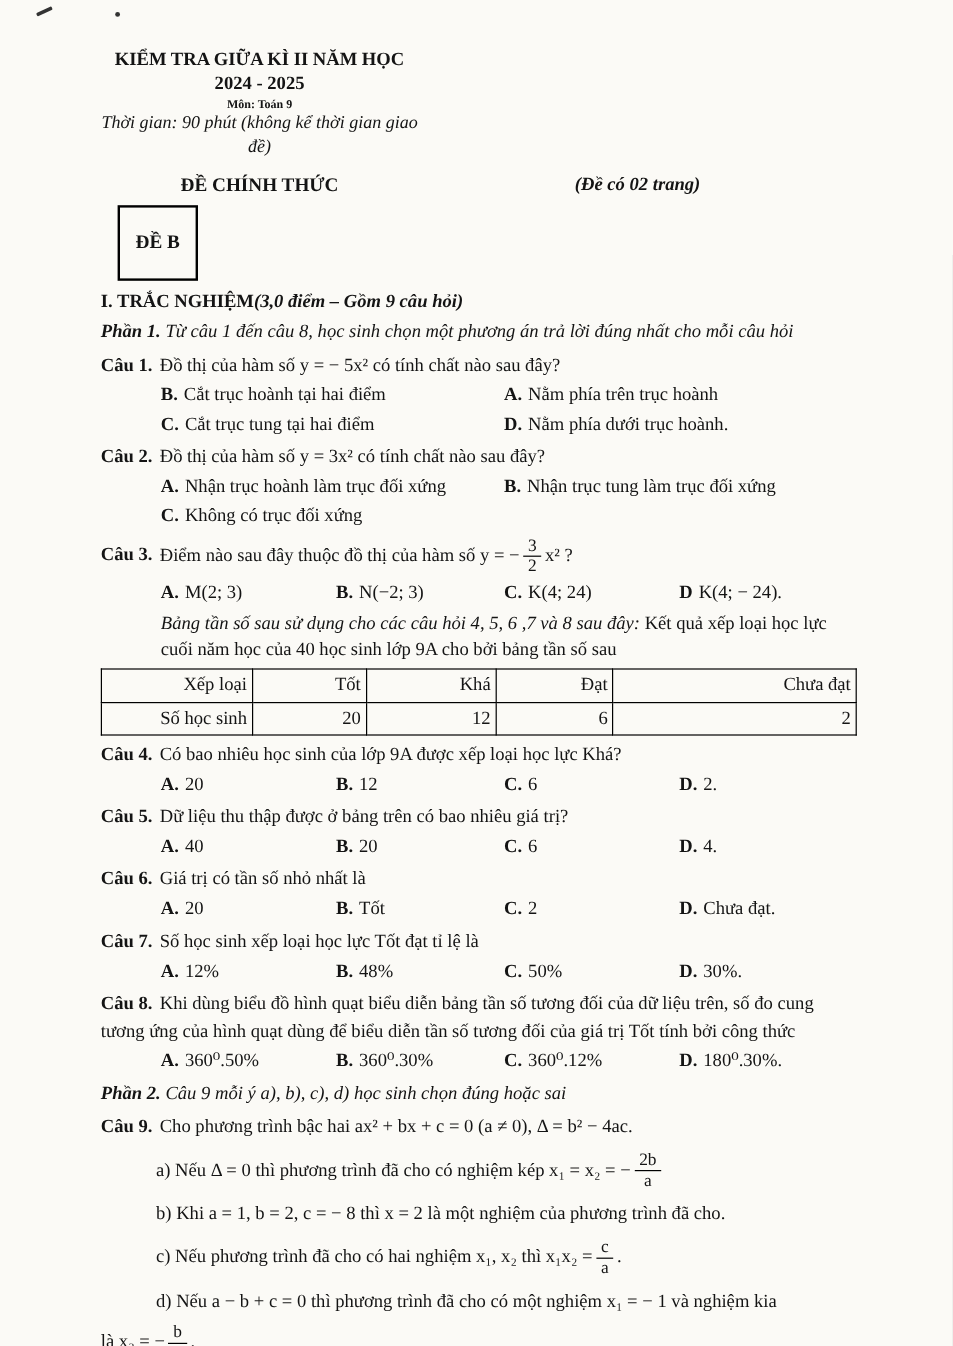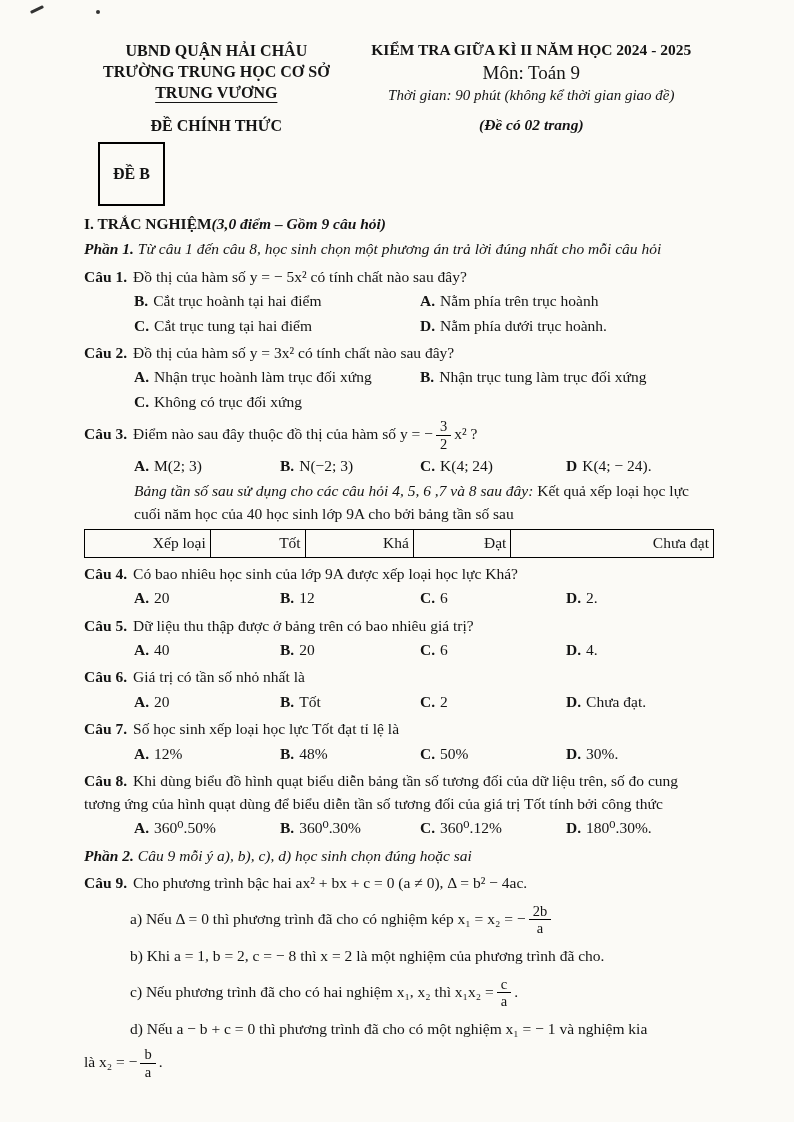--- a/index.html
+++ b/index.html
@@ -12,21 +12,21 @@
     padding:40px 80px 24px 84px;
   }
   .speck { position:absolute; background:#333; border-radius:1px; }
   .s1 { left:30px; top:8px; width:14px; height:3px; transform:rotate(-25deg); }
   .s2 { left:96px; top:10px; width:4px; height:4px; border-radius:50%; }
 
   .header { display:grid; grid-template-columns:42% 58%; }
   .h-left { text-align:center; font-weight:bold; font-size:16px; line-height:1.32; }
   .h-right { text-align:center; line-height:1.32; }
   .h-title { font-weight:bold; font-size:15.5px; }
-  .h-subject { font-weight:normal; font-size:19px; }
+  .h-subject { font-weight:bold; font-size:10px; }
   .h-time { font-weight:normal; font-style:italic; font-size:15px; }
   .underline { text-decoration:underline; text-underline-offset:4px; }
 
   .row2 { margin-top:10px; }
   .official { font-weight:bold; font-size:16px;margin-top:12px; }
   .pages-note { font-weight:bold; font-style:italic; font-size:15.5px; }
 
   .code-box { display:inline-block; border:2px solid #000; padding:18px 13px; font-weight:bold; font-size:16px; margin:6px 0 4px 14px; }
 
   .line { margin-top:3px; }
@@ -54,25 +54,20 @@
 </style>
 </head>
 <body>
 
 <div class="page">
   <div class="speck s1"></div>
   <div class="speck s2"></div>
 
   
   <div class="header">
-    <div class="h-left">
-      <div>UBND QUẬN HẢI CHÂU</div>
-      <div>TRƯỜNG TRUNG HỌC CƠ SỞ</div>
-      <div class="underline">TRUNG VƯƠNG</div>
-    </div>
     <div class="h-right">
       <div class="h-title">KIỂM TRA GIỮA KÌ II NĂM HỌC 2024 - 2025</div>
       <div class="h-subject">Môn: Toán 9</div>
       <div class="h-time">Thời gian: 90 phút (không kể thời gian giao đề)</div>
     </div>
   </div>
 
   <div class="header row2">
     <div class="h-left"><span class="official">ĐỀ CHÍNH THỨC</span></div>
     <div class="h-right"><span class="pages-note">(Đề có 02 trang)</span></div>
@@ -137,20 +132,27 @@
   
   <table class="freq">
     <tbody>
         <tr>
       <td class="c0">Xếp loại</td>
       <td>Tốt</td>
       <td>Khá</td>
       <td>Đạt</td>
       <td>Chưa đạt</td>
     </tr>
+    <tr>
+      <td class="c0">Số học sinh</td>
+      <td>20</td>
+      <td>12</td>
+      <td>6</td>
+      <td>2</td>
+    </tr>
   </tbody>
     </table>
 
   
   <div class="q">
     <div class="line"><b class="ql">Câu 4.</b><span>Có bao nhiêu học sinh của lớp 9A được xếp loại học lực Khá?</span></div>
     <div class="opts opts4">
       <span class="opt"><b>A.</b><span>20</span></span>
       <span class="opt"><b>B.</b><span>12</span></span>
       <span class="opt"><b>C.</b><span>6</span></span>

